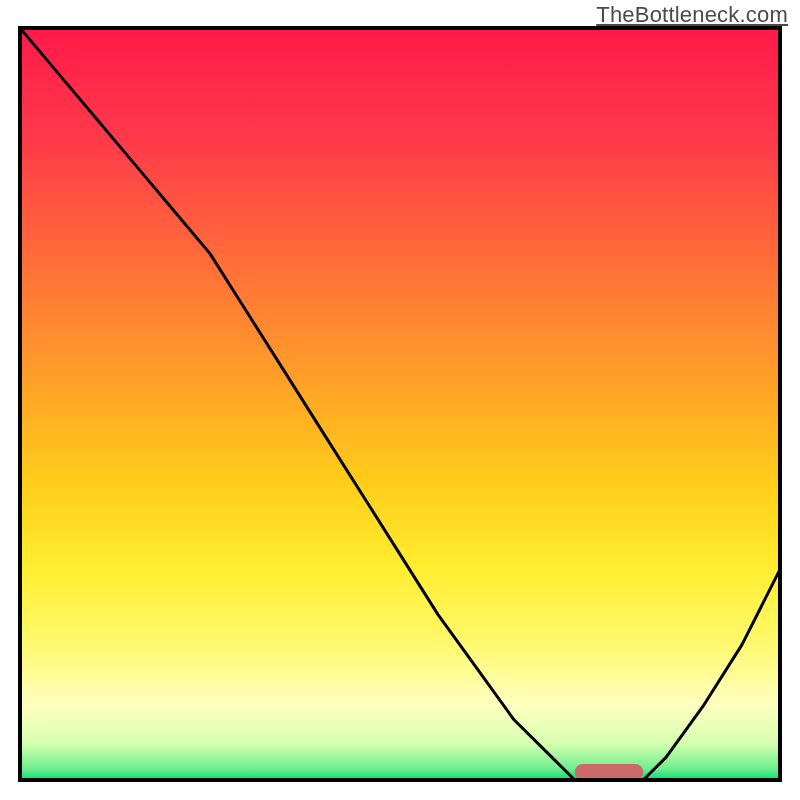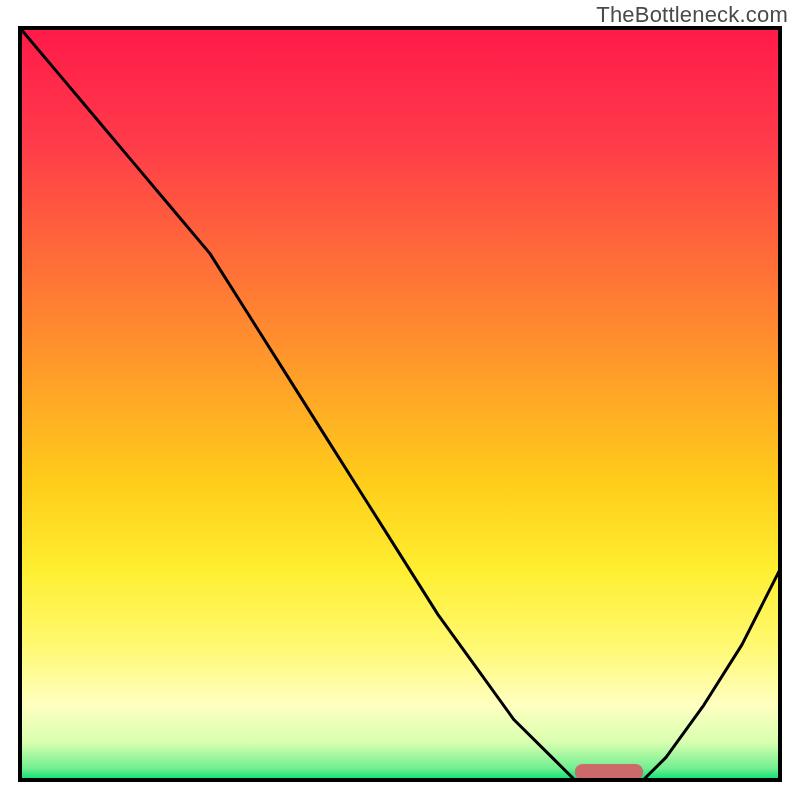--- a/index.html
+++ b/index.html
@@ -17,20 +17,21 @@
   }
   .watermark {
     position: absolute;
     top: 2px;
     right: 12px;
     color: #4a4a4a;
     font-size: 22px;
     letter-spacing: 0.2px;
     font-weight: 400;
     z-index: 3;
+    text-decoration: underline;
   }
   svg {
     display: block;
   }
 </style>
 </head>
 <body>
 <div class="container">
 
 <div class="watermark">TheBottleneck.com</div>

